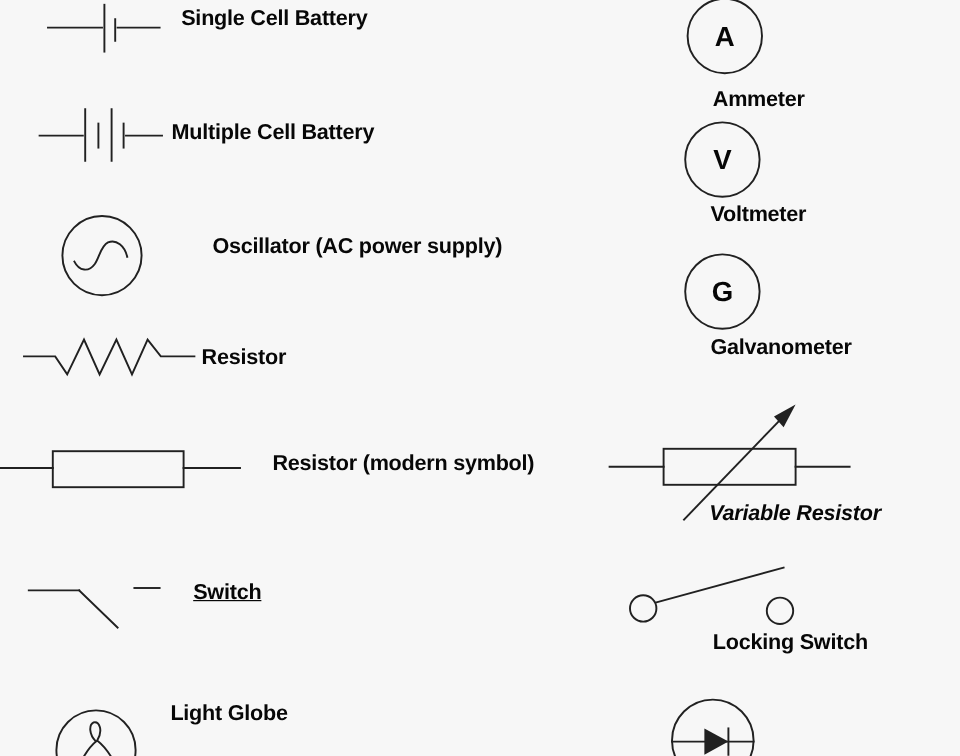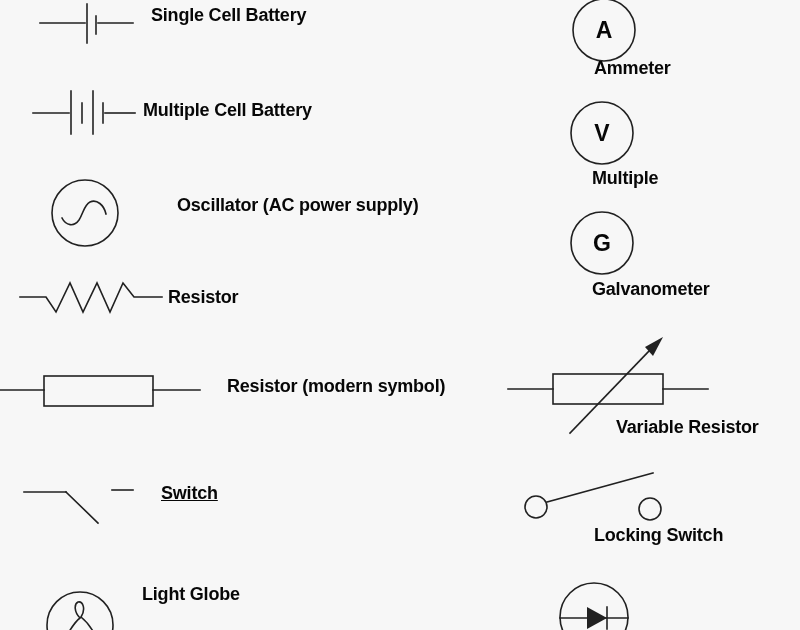--- a/index.html
+++ b/index.html
@@ -132,23 +132,23 @@
   <div class="lbl" style="left:149px; top:195px;margin-left:28px;">Oscillator (AC power supply)</div>
 
   <div class="lbl" style="left:168px; top:287px;">Resistor</div>
 
   <div class="lbl" style="left:211px; top:376px;margin-left:16px;">Resistor (modern symbol)</div>
 
   <div class="lbl" style="left:161px; top:483px;text-decoration:underline;">Switch</div>
 
   <div class="lbl" style="left:142px; top:584px;">Light Globe</div>
 
-  <div class="lbl" style="left:594px; top:58px;">Ammeter</div>
+  <div class="lbl" style="left:594px; top:72px;">Ammeter</div>
 
-  <div class="lbl" style="left:592px; top:168px;">Multiple</div>
+  <div class="lbl" style="left:592px; top:168px;">Voltmeter</div>
 
   <div class="lbl" style="left:592px; top:279px;">Galvanometer</div>
 
-  <div class="lbl" style="left:616px; top:417px;">Variable Resistor</div>
+  <div class="lbl" style="left:591px; top:417px;font-style:italic;">Variable Resistor</div>
 
   <div class="lbl" style="left:594px; top:525px;">Locking Switch</div>
 
 </div>
 
 </body></html>

